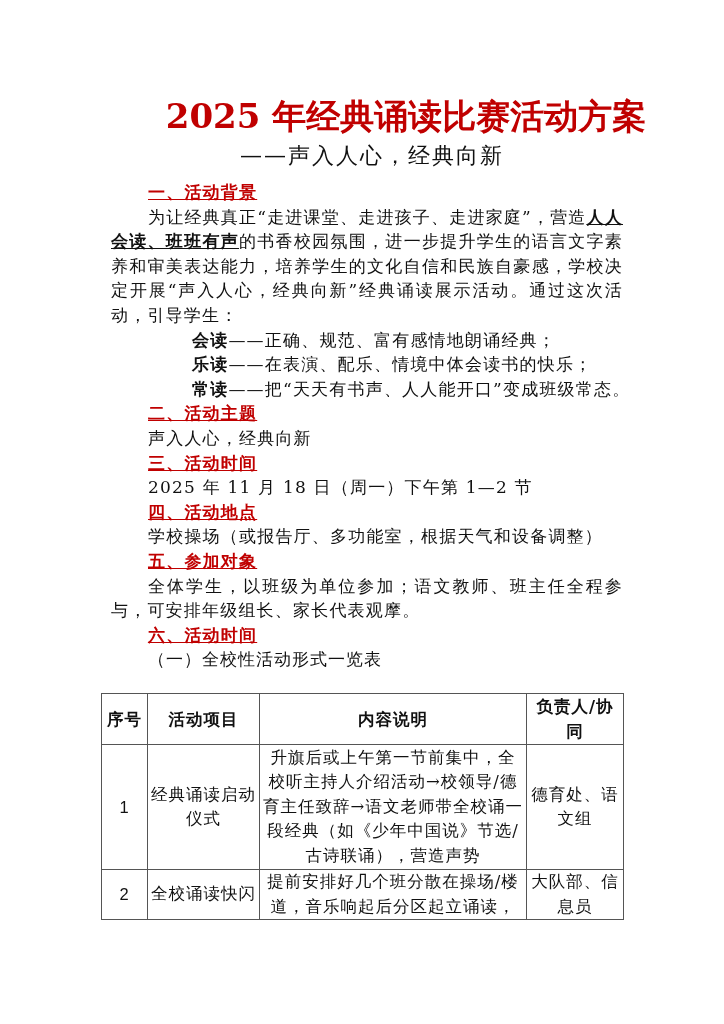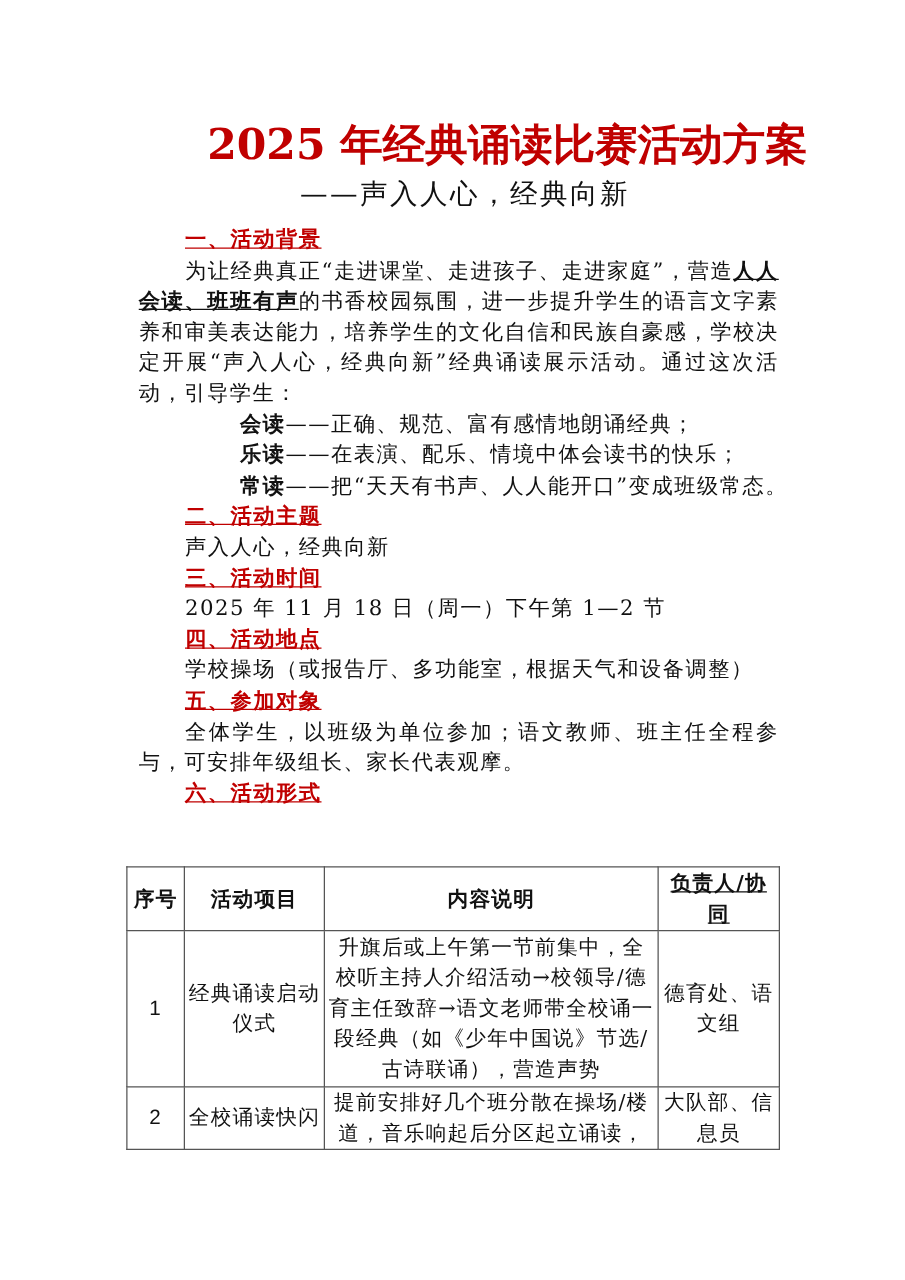--- a/index.html
+++ b/index.html
@@ -45,30 +45,31 @@
 
   <div class="h">三、活动时间</div>
   <div class="ind">2025 年 11 月 18 日（周一）下午第 1—2 节</div>
 
   <div class="h">四、活动地点</div>
   <div class="ind">学校操场（或报告厅、多功能室，根据天气和设备调整）</div>
 
   <div class="h">五、参加对象</div>
   <div class="p">全体学生，以班级为单位参加；语文教师、班主任全程参与，可安排年级组长、家长代表观摩。</div>
 
-  <div class="h">六、活动形式</div>
+  <div class="h">六、活动时间</div>
+  <div class="tablecap">（一）全校性活动形式一览表</div>
 </div>
 
 <table class="tbl">
   <tbody>
       <tr>
     <th style="width:41px; height:49px;margin-left:23px;">序号</th>
     <th style="width:107px;">活动项目</th>
     <th style="width:262px;">内容说明</th>
-    <th style="width:92px;text-decoration:underline;">负责人/协同</th>
+    <th style="width:92px;">负责人/协同</th>
   </tr>
   <tr>
     <td class="num" style="height:124px;">1</td>
     <td>经典诵读启动仪式</td>
     <td>升旗后或上午第一节前集中，全校听主持人介绍活动→校领导/德育主任致辞→语文老师带全校诵一段经典（如《少年中国说》节选/古诗联诵），营造声势</td>
     <td>德育处、语文组</td>
   </tr>
   <tr>
     <td class="num" style="height:48px;">2</td>
     <td>全校诵读快闪</td>

